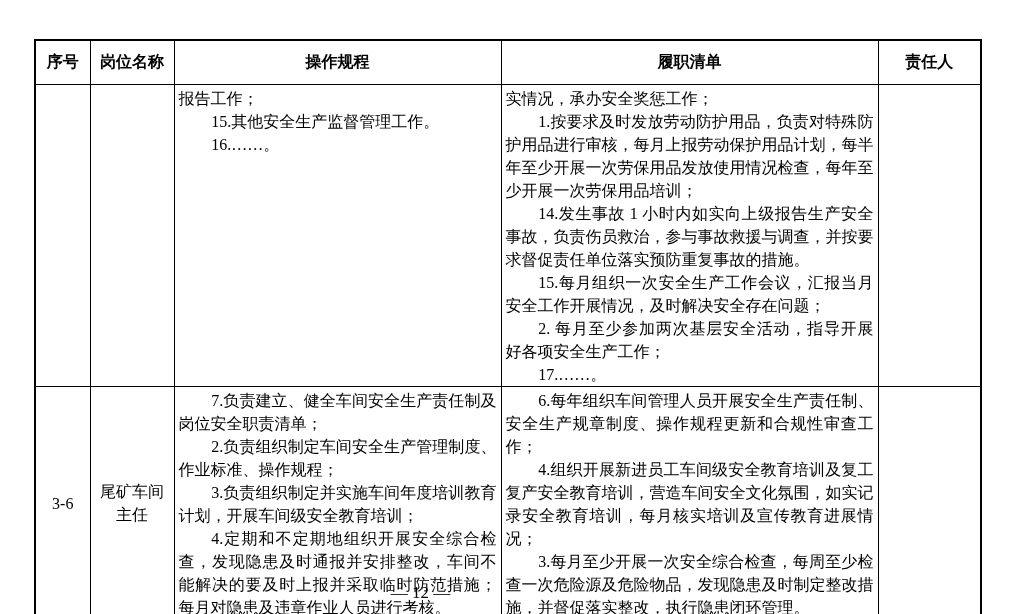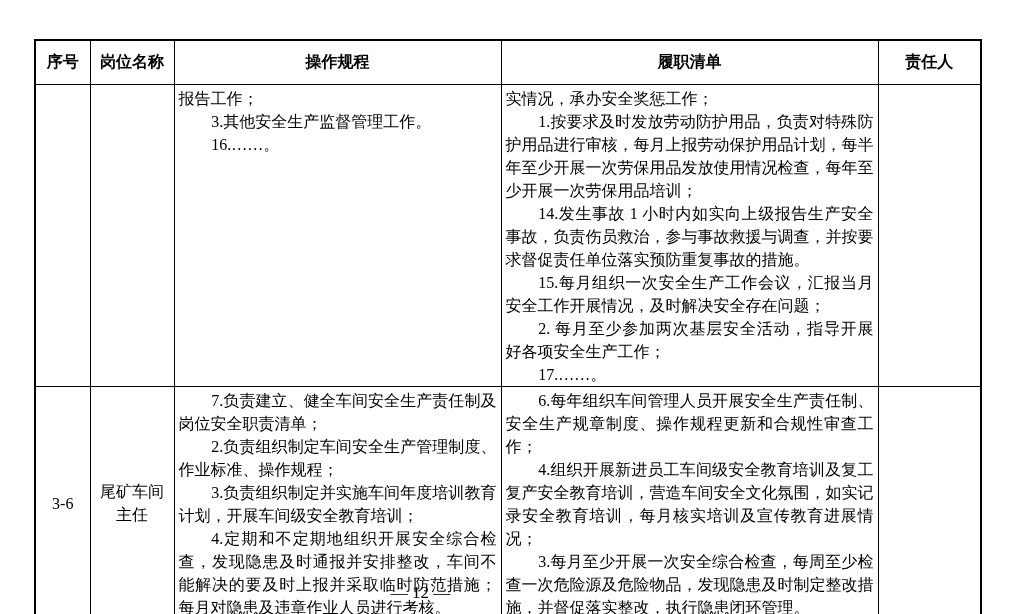--- a/index.html
+++ b/index.html
@@ -93,21 +93,21 @@
         <th>履职清单</th>
         <th>责任人</th>
       </tr>
     </thead>
     <tbody>
       <tr class="row-1">
         <td class="cell-center"></td>
         <td class="cell-center"></td>
         <td class="cell-content">
           <p>报告工作；</p>
-          <p class="indent">3.其他安全生产监督管理工作。</p>
+          <p class="indent">15.其他安全生产监督管理工作。</p>
           <p class="indent">16.……。</p>
         </td>
         <td class="cell-content">
           <p>实情况，承办安全奖惩工作；</p>
           <p class="indent">1.按要求及时发放劳动防护用品，负责对特殊防护用品进行审核，每月上报劳动保护用品计划，每半年至少开展一次劳保用品发放使用情况检查，每年至少开展一次劳保用品培训；</p>
           <p class="indent">14.发生事故 1 小时内如实向上级报告生产安全事故，负责伤员救治，参与事故救援与调查，并按要求督促责任单位落实预防重复事故的措施。</p>
           <p class="indent">15.每月组织一次安全生产工作会议，汇报当月安全工作开展情况，及时解决安全存在问题；</p>
           <p class="indent">2. 每月至少参加两次基层安全活动，指导开展好各项安全生产工作；</p>
           <p class="indent">17.……。</p>
         </td>

